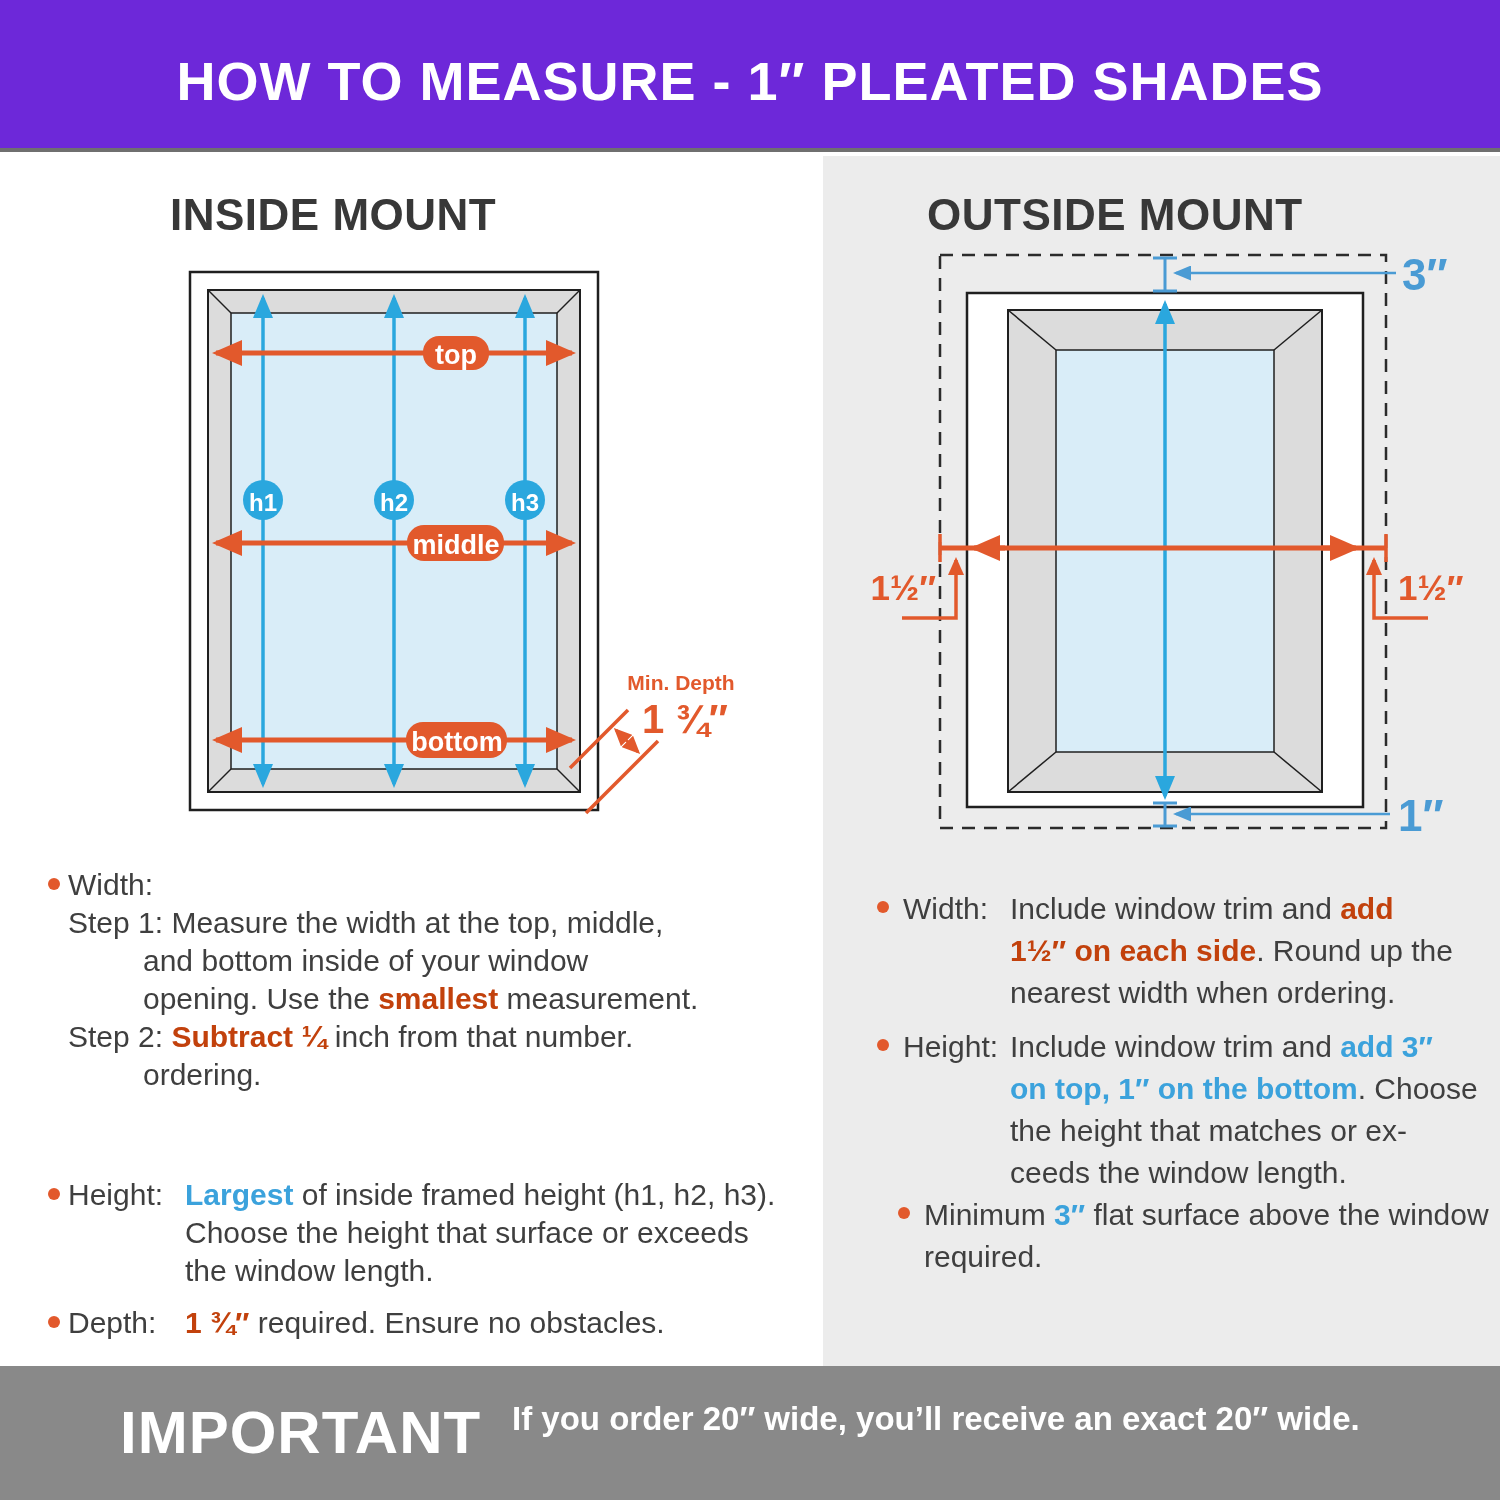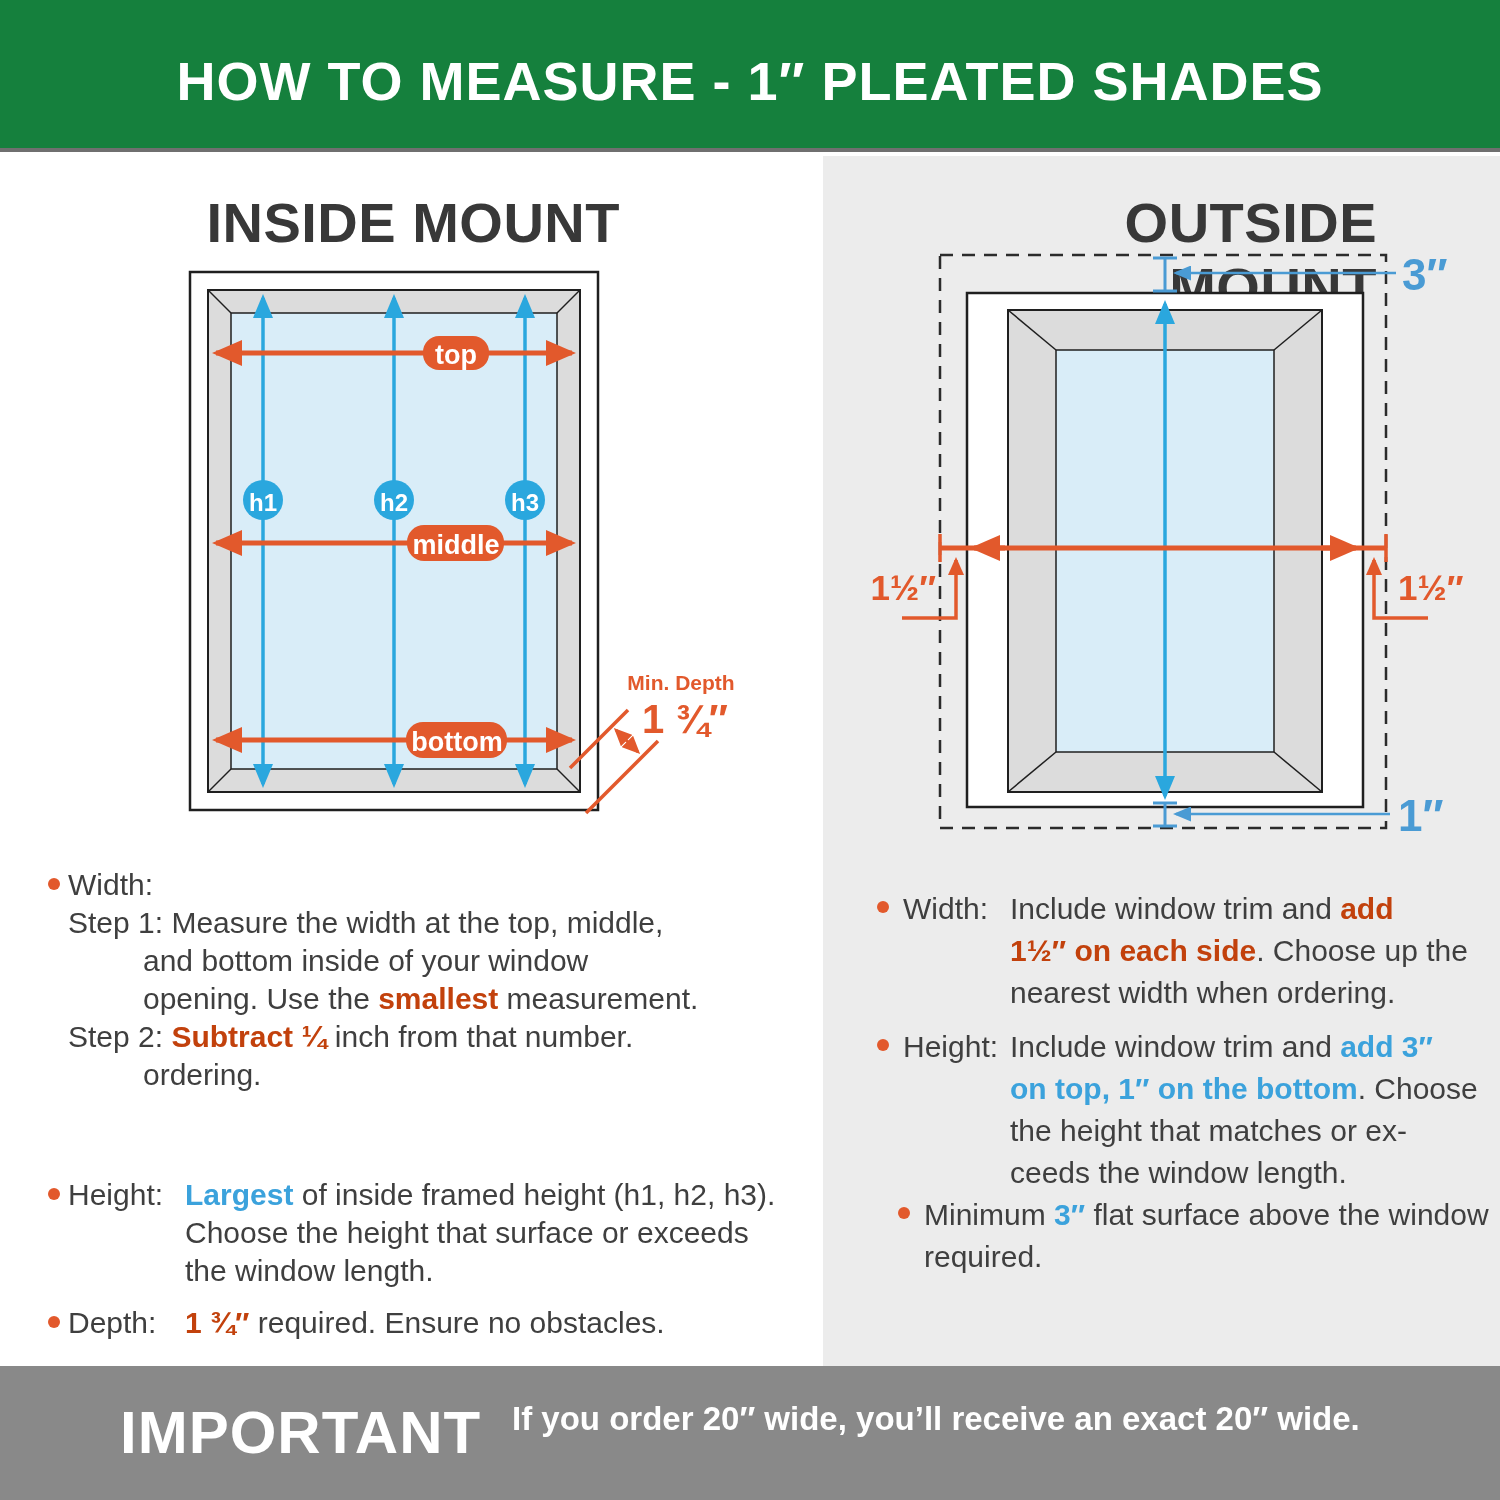--- a/index.html
+++ b/index.html
@@ -1,33 +1,33 @@
 <!DOCTYPE html>
 <html><head>
 <meta charset="utf-8">
 <style>
   html,body{margin:0;padding:0;background:#ffffff;}
   .stage{position:relative;width:1500px;height:1500px;overflow:hidden;
          font-family:"Liberation Sans",sans-serif;background:#ffffff;}
 
   
   .header{position:absolute;left:0;top:0;width:1500px;height:152px;
-          background:#15803d;border-bottom:4px solid #6f6f6f;box-sizing:border-box;}
+          background:#6d28d9;border-bottom:4px solid #6f6f6f;box-sizing:border-box;}
   .header-title{position:absolute;left:0;top:50px;width:1500px;text-align:center;
           color:#ffffff;font-size:54px;font-weight:700;letter-spacing:1px;}
   .right-panel{position:absolute;left:823px;top:156px;width:677px;height:1210px;background:#ececec;}
   .footer{position:absolute;left:0;top:1366px;width:1500px;height:134px;background:#898989;}
   .footer-title{position:absolute;left:120px;top:1398px;color:#ffffff;
           font-size:60px;font-weight:700;letter-spacing:1px;}
   .footer-lines{position:absolute;left:512px;top:1396px;color:#ffffff;
           font-size:33px;font-weight:700;line-height:45px;}
 
   
-  .diagram-title{position:absolute;top:190px;width:450px;text-align:right;
-          color:#383838;font-size:56px;font-weight:700;letter-spacing:0.5px;}
+  .diagram-title{position:absolute;top:190px;width:450px;text-align:left;
+          color:#383838;font-size:44px;font-weight:700;letter-spacing:0.5px;}
   .t-inside{left:170px;} .t-outside{left:927px;}
 
   
   svg{position:absolute;overflow:visible;}
   svg text{font-family:"Liberation Sans",sans-serif;}
   .svg-inside{left:130px;top:250px;}
   .svg-outside{left:860px;top:245px;}
 
   
   .tgroup{position:absolute;font-size:30px;color:#3f3f3f;}
@@ -189,21 +189,21 @@
     <div class="trow"><span class="dot hidden"></span><span class="tlabel lab117"></span><span><span class="seg-d">Choose the height that surface or exceeds</span></span></div>
     <div class="trow"><span class="dot hidden"></span><span class="tlabel lab117"></span><span><span class="seg-d">the window length.</span></span></div>
   </div>
 
   <div class="tgroup lcol" style="left:48px;top:1304px;">
     <div class="trow"><span class="dot"></span><span class="tlabel lab117">Depth: </span><span><span class="seg-o">1 ¾″</span><span class="seg-d"> required. Ensure no obstacles.</span></span></div>
   </div>
 
   <div class="tgroup rcol" style="left:877px;top:888px;">
     <div class="trow"><span class="dot"></span><span class="tlabel lab107">Width: </span><span><span class="seg-d">Include window trim and </span><span class="seg-o">add</span></span></div>
-    <div class="trow"><span class="dot hidden"></span><span class="tlabel lab107"></span><span><span class="seg-o">1½″ on each side</span><span class="seg-d">. Choose up the</span></span></div>
+    <div class="trow"><span class="dot hidden"></span><span class="tlabel lab107"></span><span><span class="seg-o">1½″ on each side</span><span class="seg-d">. Round up the</span></span></div>
     <div class="trow"><span class="dot hidden"></span><span class="tlabel lab107"></span><span><span class="seg-d">nearest width when ordering.</span></span></div>
   </div>
 
   <div class="tgroup rcol" style="left:877px;top:1026px;">
     <div class="trow"><span class="dot"></span><span class="tlabel lab107">Height: </span><span><span class="seg-d">Include window trim and </span><span class="seg-b">add 3″</span></span></div>
     <div class="trow"><span class="dot hidden"></span><span class="tlabel lab107"></span><span><span class="seg-b">on top, 1″ on the bottom</span><span class="seg-d">. Choose</span></span></div>
     <div class="trow"><span class="dot hidden"></span><span class="tlabel lab107"></span><span><span class="seg-d">the height that matches or ex-</span></span></div>
     <div class="trow"><span class="dot hidden"></span><span class="tlabel lab107"></span><span><span class="seg-d">ceeds the window length.</span></span></div>
   </div>
 

